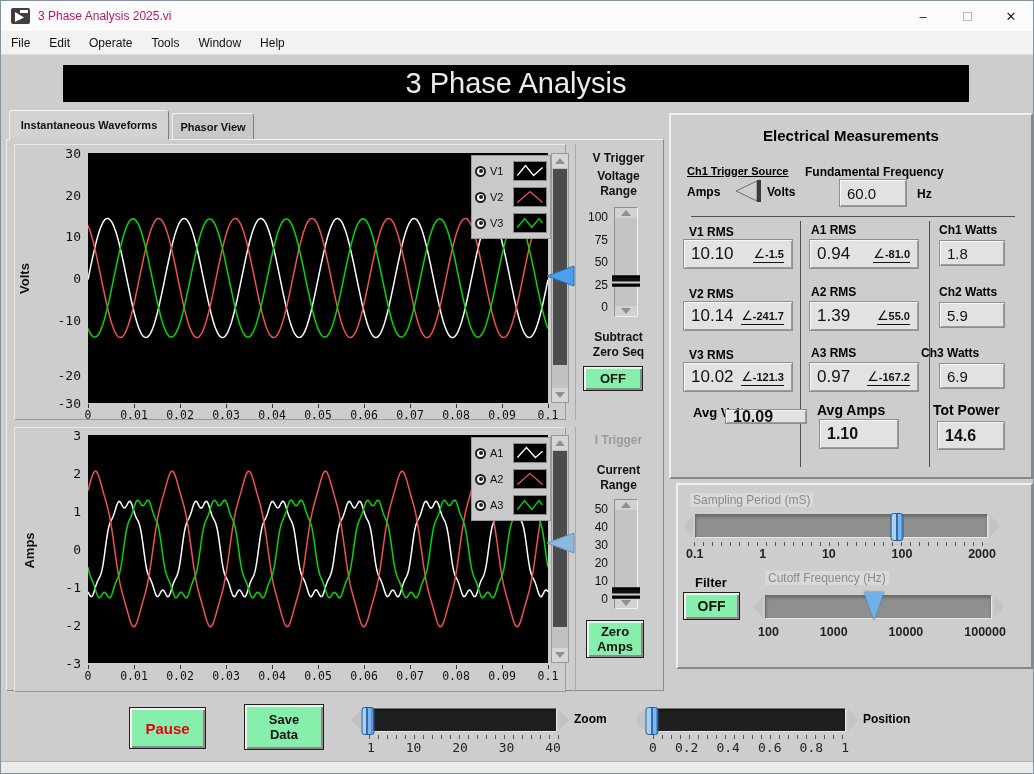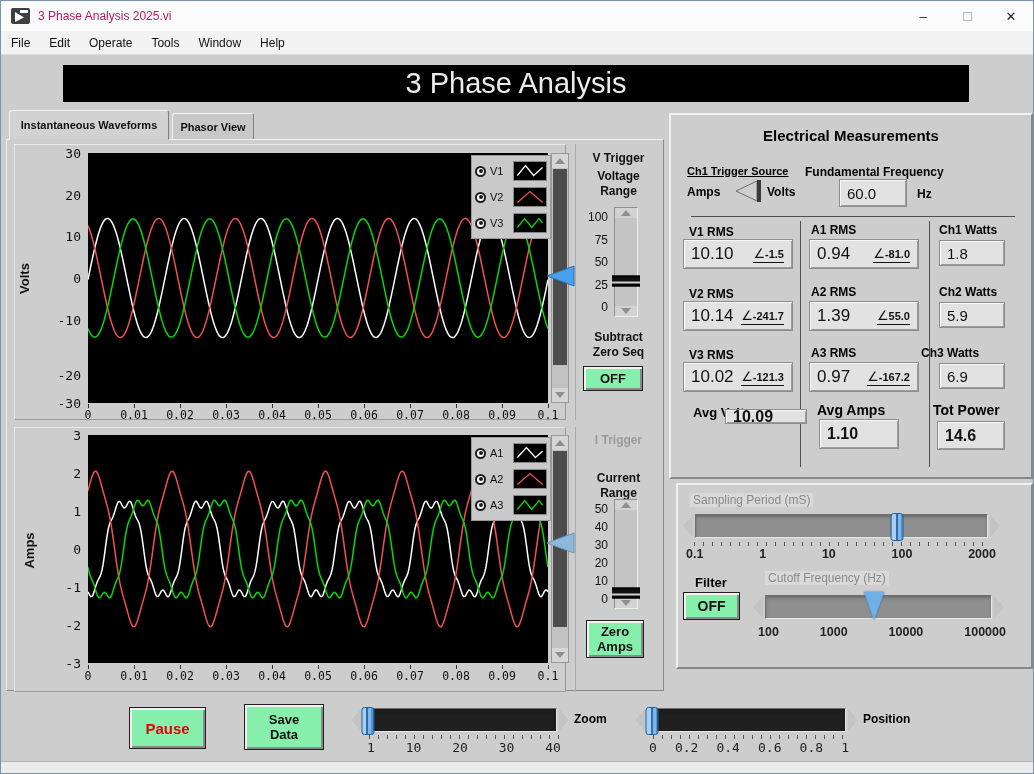--- a/index.html
+++ b/index.html
@@ -336,21 +336,21 @@
             <div class="tri-down"></div>
           </div>
       </div>
       <svg class="trigger-cursor" style="left:532px; top:104px;" width="28" height="22">
         <polygon points="0,11 27,1 27,21" stroke="#6f96b8" fill="#8cb8dc"></polygon>
       </svg>
     </div>
 
     <div class="side-panel" style="left:568px; top:287px; height:265px;">
       <div class="sp-title dim" style="margin-top:6px;">I Trigger</div>
-      <div class="sp-sub" style="margin-top:24px;text-align:center;">
+      <div class="sp-sub" style="margin-top:16px;text-align:center;">
         <div>Current</div>
           <div>Range</div>
       </div>
       <div class="vslider" style="left:0; top:0; width:100%; height:100%;">
         <div class="vscale" style="left:4px; top:76px; width:28px; height:102px;">
             <span>50</span>
             <span>40</span>
             <span>30</span>
             <span>20</span>
             <span>10</span>

